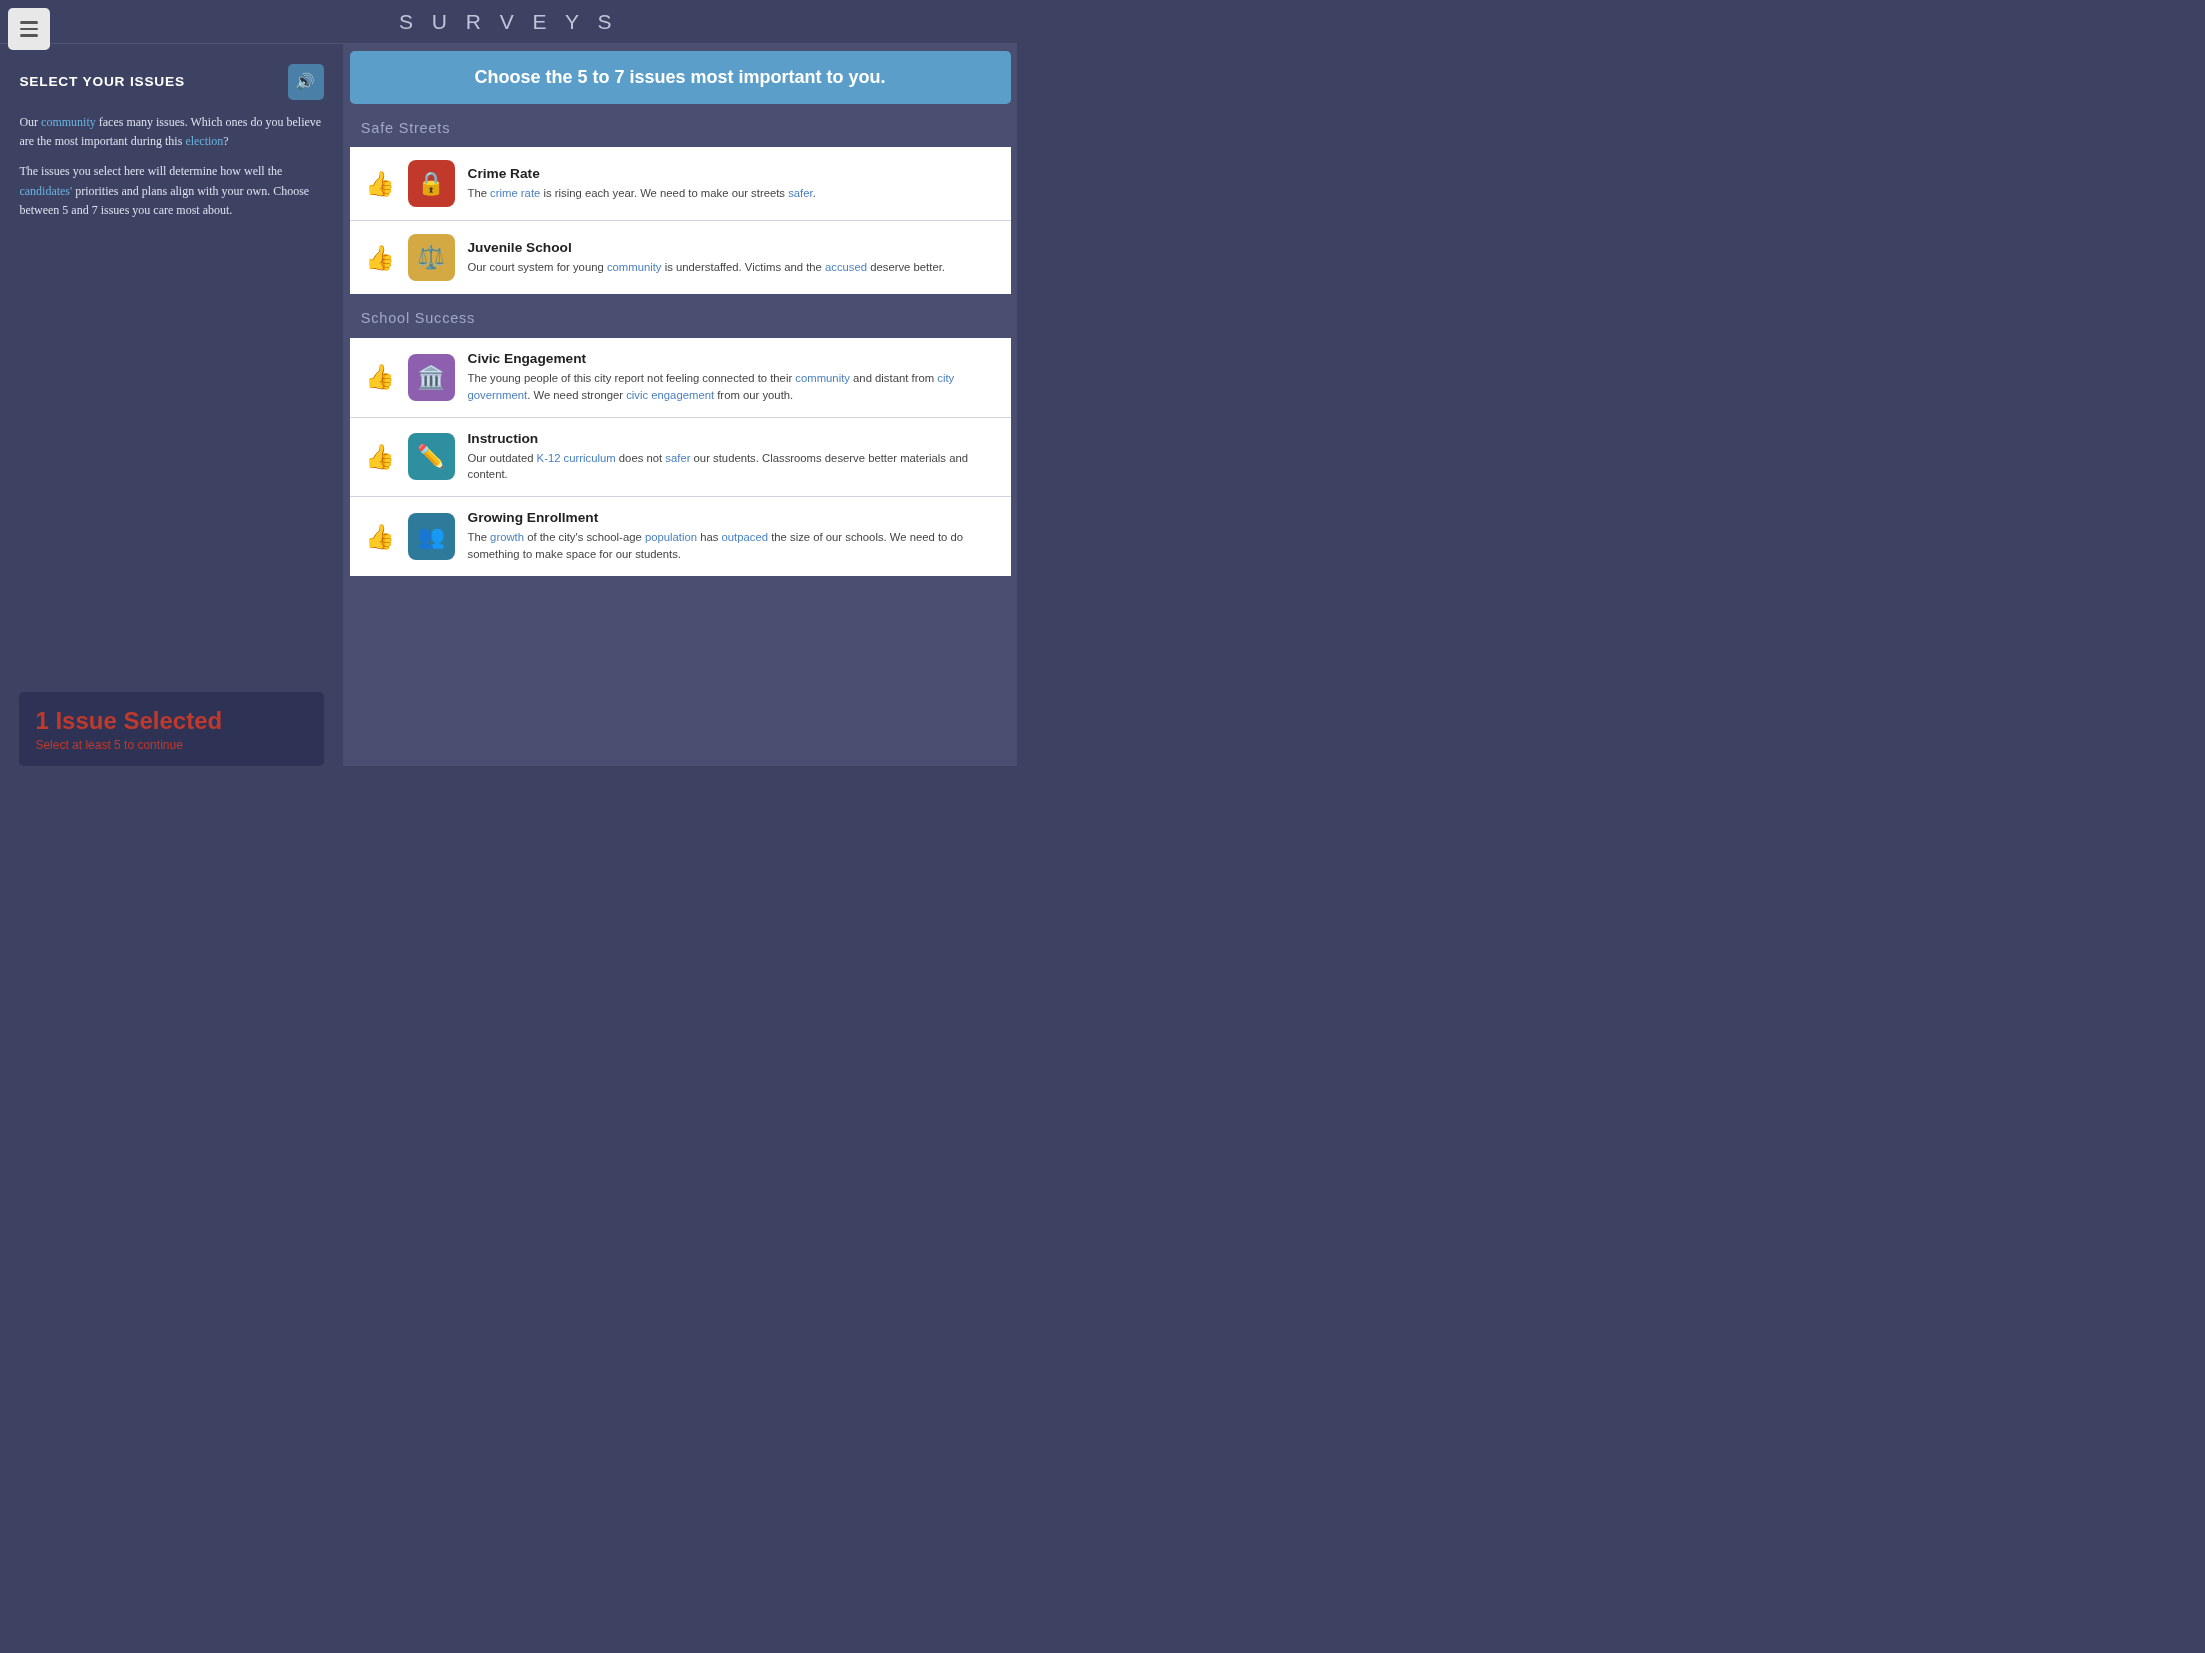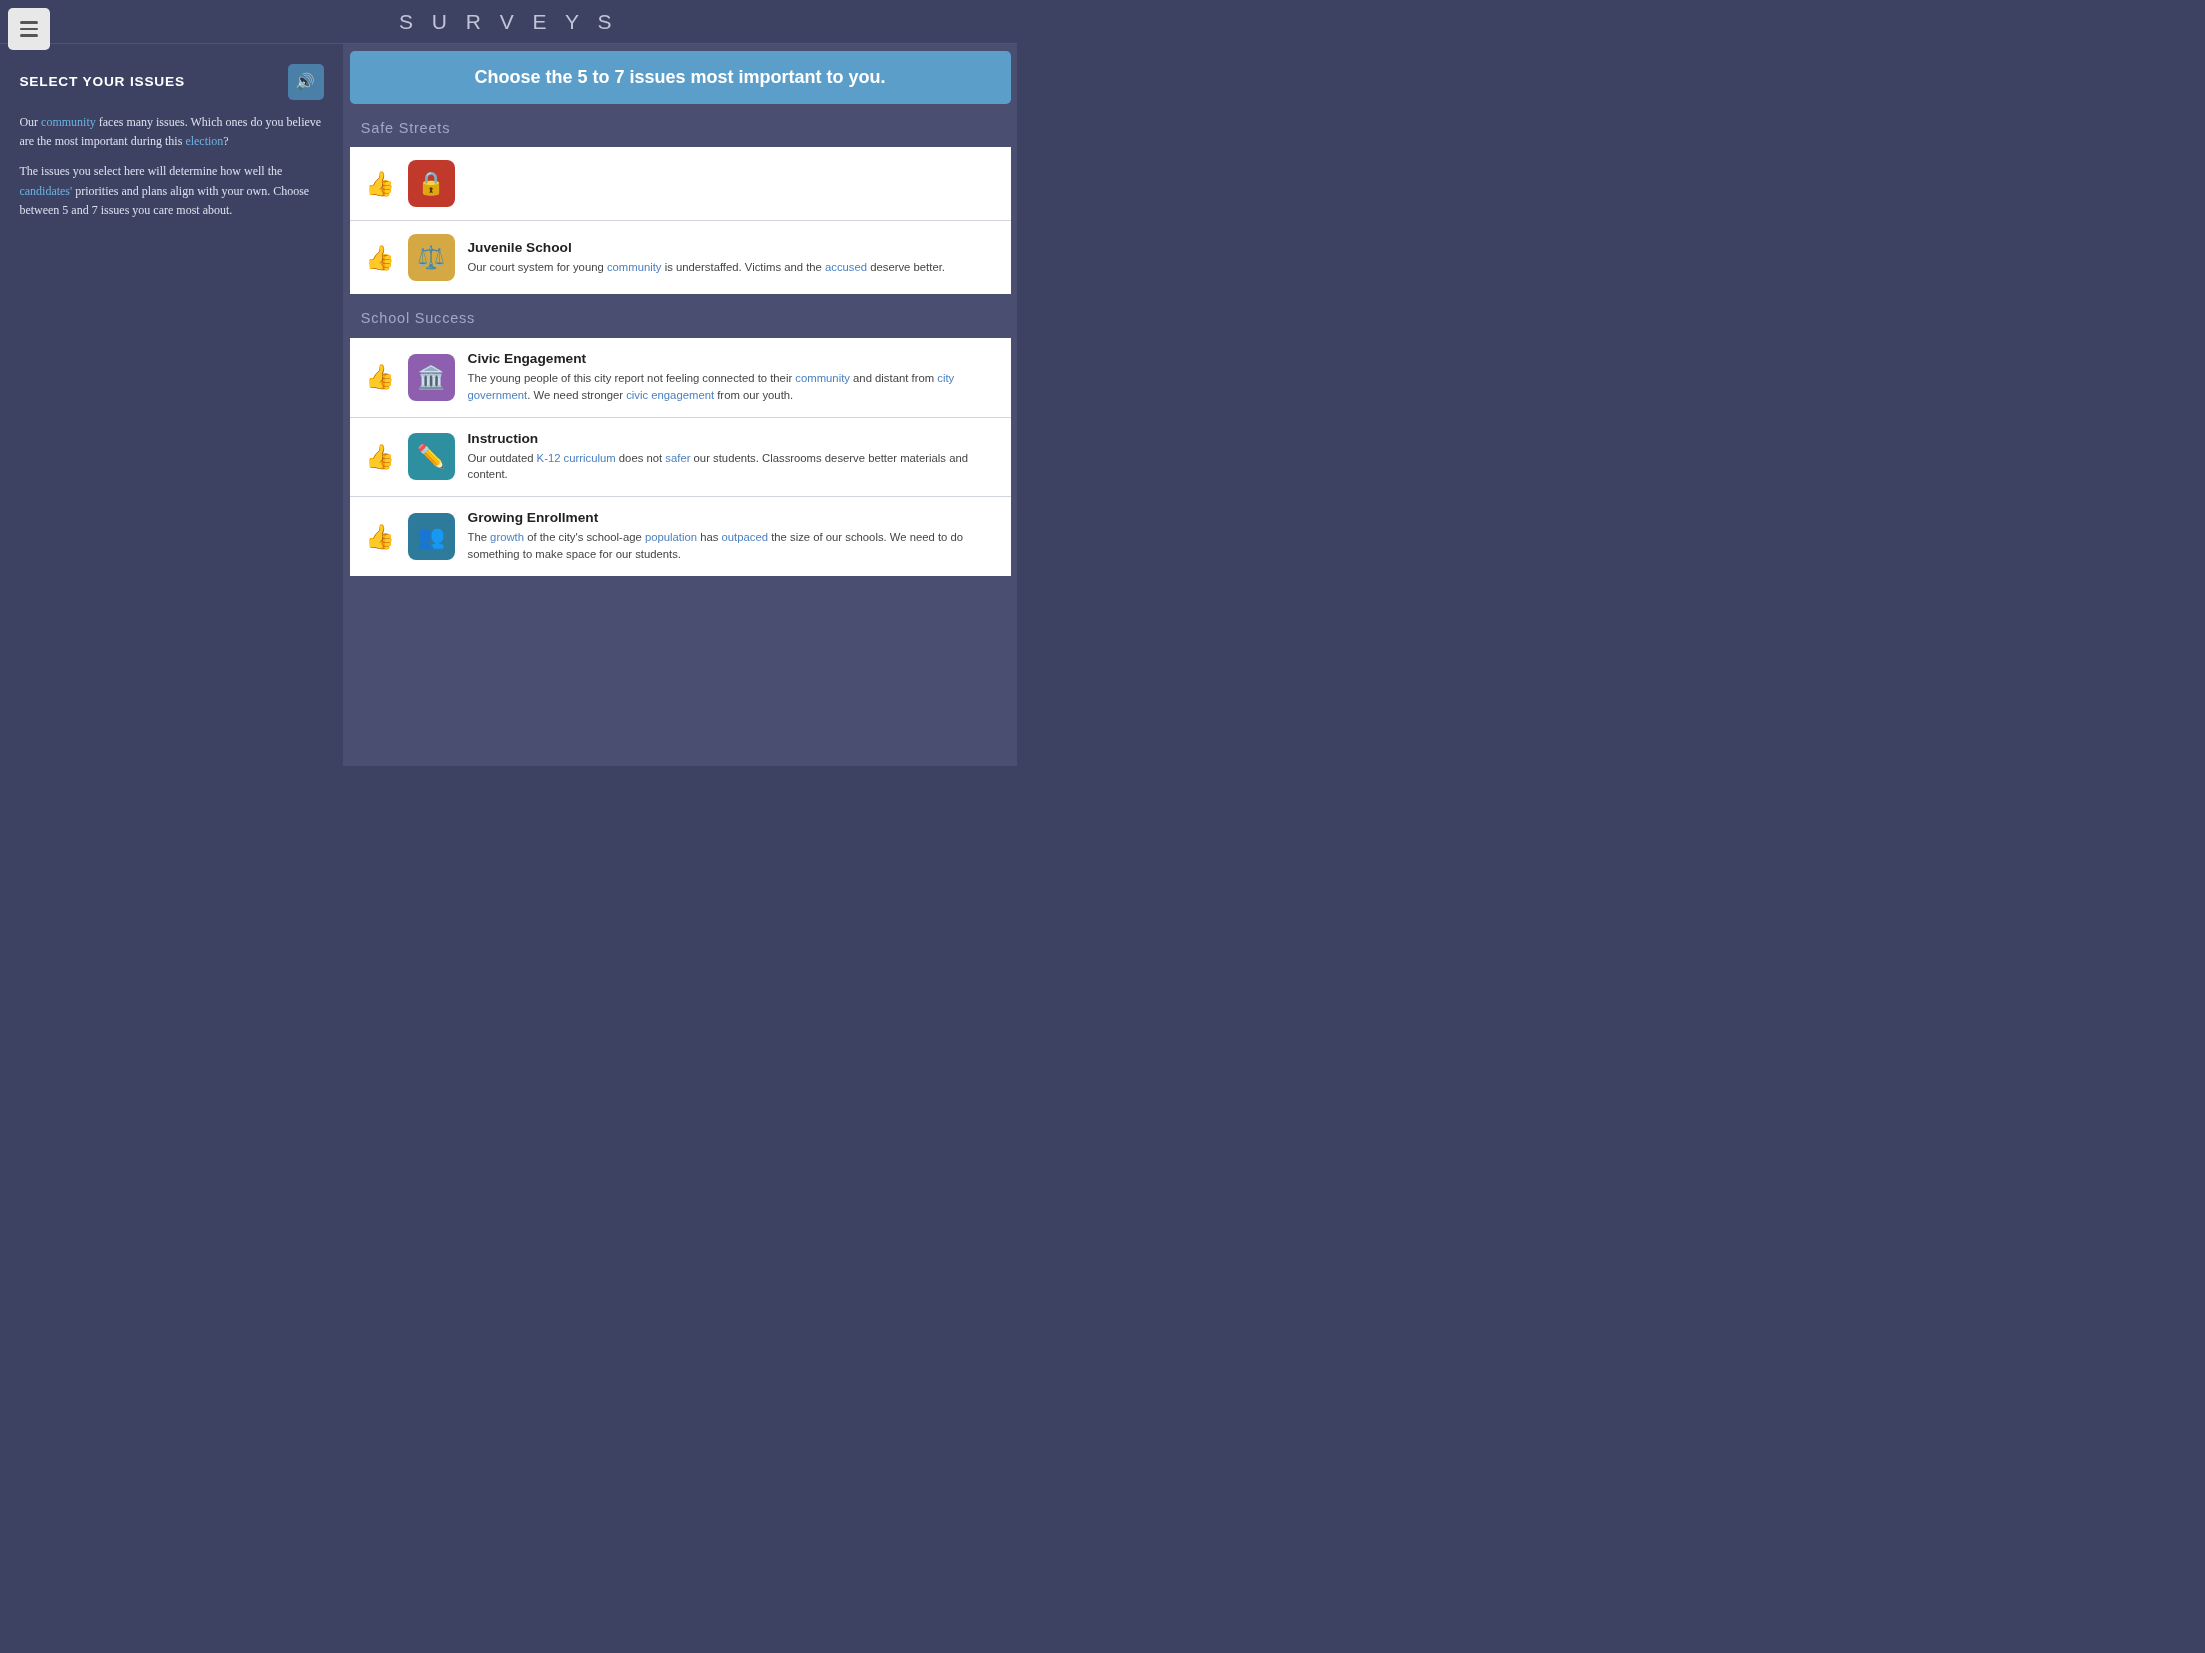--- a/index.html
+++ b/index.html
@@ -271,35 +271,45 @@
 
     <div id="sidebar-description">
       <p>
         Our <span class="link-community">community</span> faces many issues. Which ones do you believe are the most important during this <span class="link-election">election</span>?
       </p>
       <p>
         The issues you select here will determine how well the <span class="link-candidates">candidates'</span> priorities and plans align with your own. Choose between 5 and 7 issues you care most about.
       </p>
     </div>
 
+    <div id="selection-status">
+      <div id="issues-selected-count">1 Issue Selected</div>
+      <div id="issues-selected-hint">Select at least 5 to continue</div>
+    </div>
   </div>
 
   <div id="right-panel">
     <div id="choose-banner">Choose the 5 to 7 issues most important to you.</div>
 
     <div id="issues-scroll">
 
       <div class="category-section">
         <div class="category-header">Safe Streets</div>
 
         <div class="issue-item">
           <div class="thumb-icon">👍</div>
           <div class="issue-image img-crime">
             <span>🔒</span>
           </div>
+          <div class="issue-text">
+            <div class="issue-title">Crime Rate</div>
+            <div class="issue-desc">
+              The <span class="lnk">crime rate</span> is rising each year. We need to make our streets <span class="lnk">safer</span>.
+            </div>
+          </div>
         </div>
 
         <div class="issue-item">
           <div class="thumb-icon">👍</div>
           <div class="issue-image img-juvenile">
             <span>⚖️</span>
           </div>
           <div class="issue-text">
             <div class="issue-title">Juvenile School</div>
             <div class="issue-desc">

